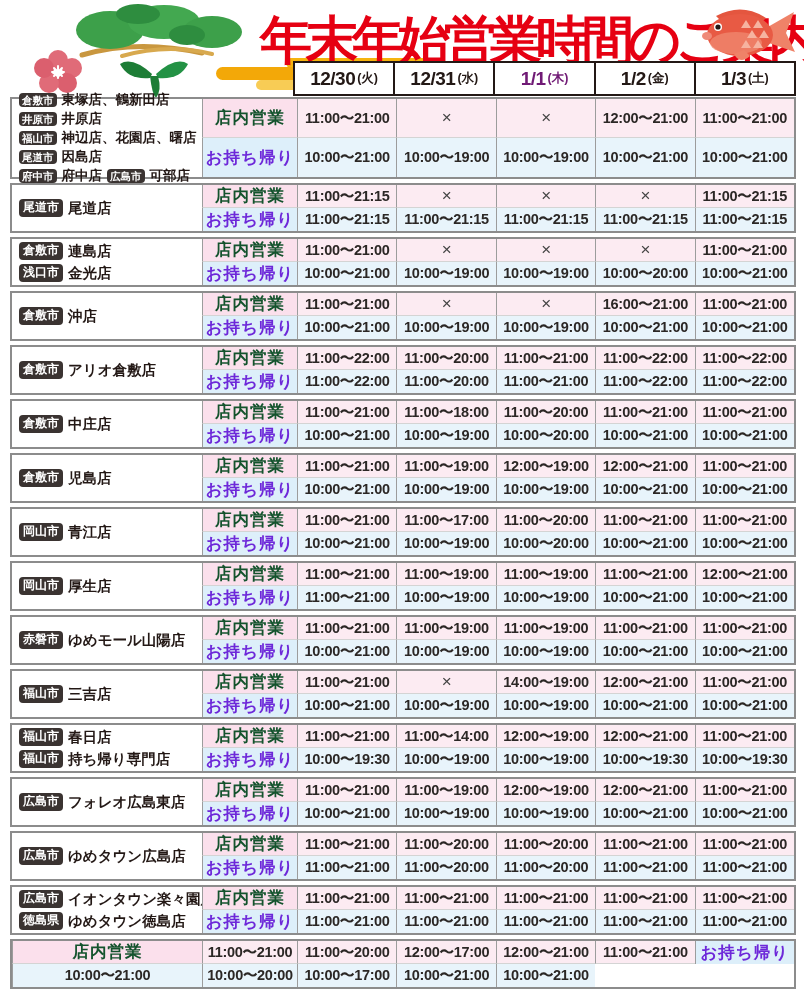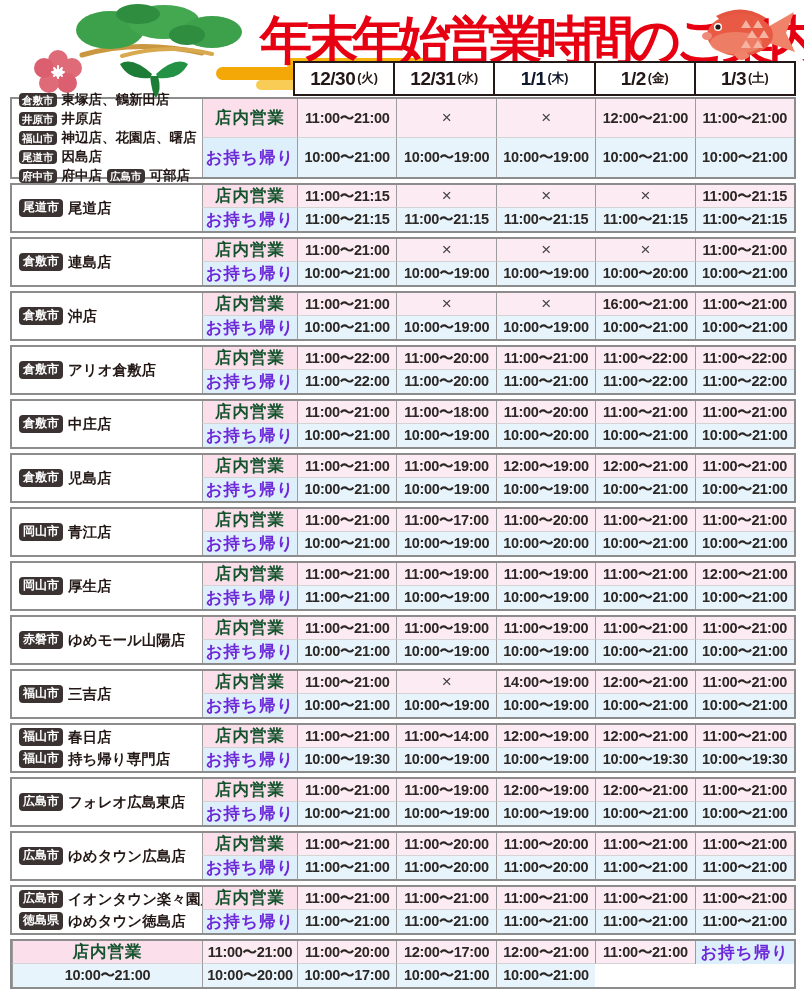--- a/index.html
+++ b/index.html
@@ -26,21 +26,21 @@
     position:absolute; left:293px; top:61px; width:503px; height:35px;
     display:flex; border:2px solid #231815; background:#fff;
   }
   .date-cell {
     flex:1; display:flex; align-items:center; justify-content:center;
     border-left:2px solid #231815; background:#fff;
   }
   .date-cell:first-child { border-left:none; }
   .date-num { font-size:19px; font-weight:bold; color:#231815; letter-spacing:-0.5px; }
   .date-day { font-size:12.5px; font-weight:bold; color:#231815; margin-left:2px; }
-  .date-cell.red .date-num, .date-cell.red .date-day { color:#0f172a; }
+  .date-cell.red .date-num, .date-cell.red .date-day { color:#701a75; }
 
   
   .groups { position:absolute; left:10px; top:97px; width:786px; }
   .group {
     display:grid; grid-template-columns:190px 95px repeat(5,1fr);
     grid-template-rows:repeat(2,1fr);
     border:2px solid #8c8c8c; background:#fff;
     height:50px; margin-bottom:4px;
   }
   .group.tall { height:82px; }
@@ -215,20 +215,24 @@
       <div class="cell time takeout-time">11:00〜21:15</div>
       <div class="cell time takeout-time">11:00〜21:15</div>
       <div class="cell time takeout-time">11:00〜21:15</div>
     </section>
     <section class="group">
       <div class="store-cell">
         <div class="store-line">
           <span class="city-badge">倉敷市</span>
           <span class="store-name">連島店</span>
         </div>
+        <div class="store-line">
+          <span class="city-badge">浅口市</span>
+          <span class="store-name">金光店</span>
+        </div>
       </div>
       <div class="cell type-label instore-label row1">店内営業</div>
       <div class="cell time instore-time row1">11:00〜21:00</div>
       <div class="cell time instore-time row1 closed">×</div>
       <div class="cell time instore-time row1 closed">×</div>
       <div class="cell time instore-time row1 closed">×</div>
       <div class="cell time instore-time row1">11:00〜21:00</div>
       <div class="cell type-label takeout-label">お持ち帰り</div>
       <div class="cell time takeout-time">10:00〜21:00</div>
       <div class="cell time takeout-time">10:00〜19:00</div>

